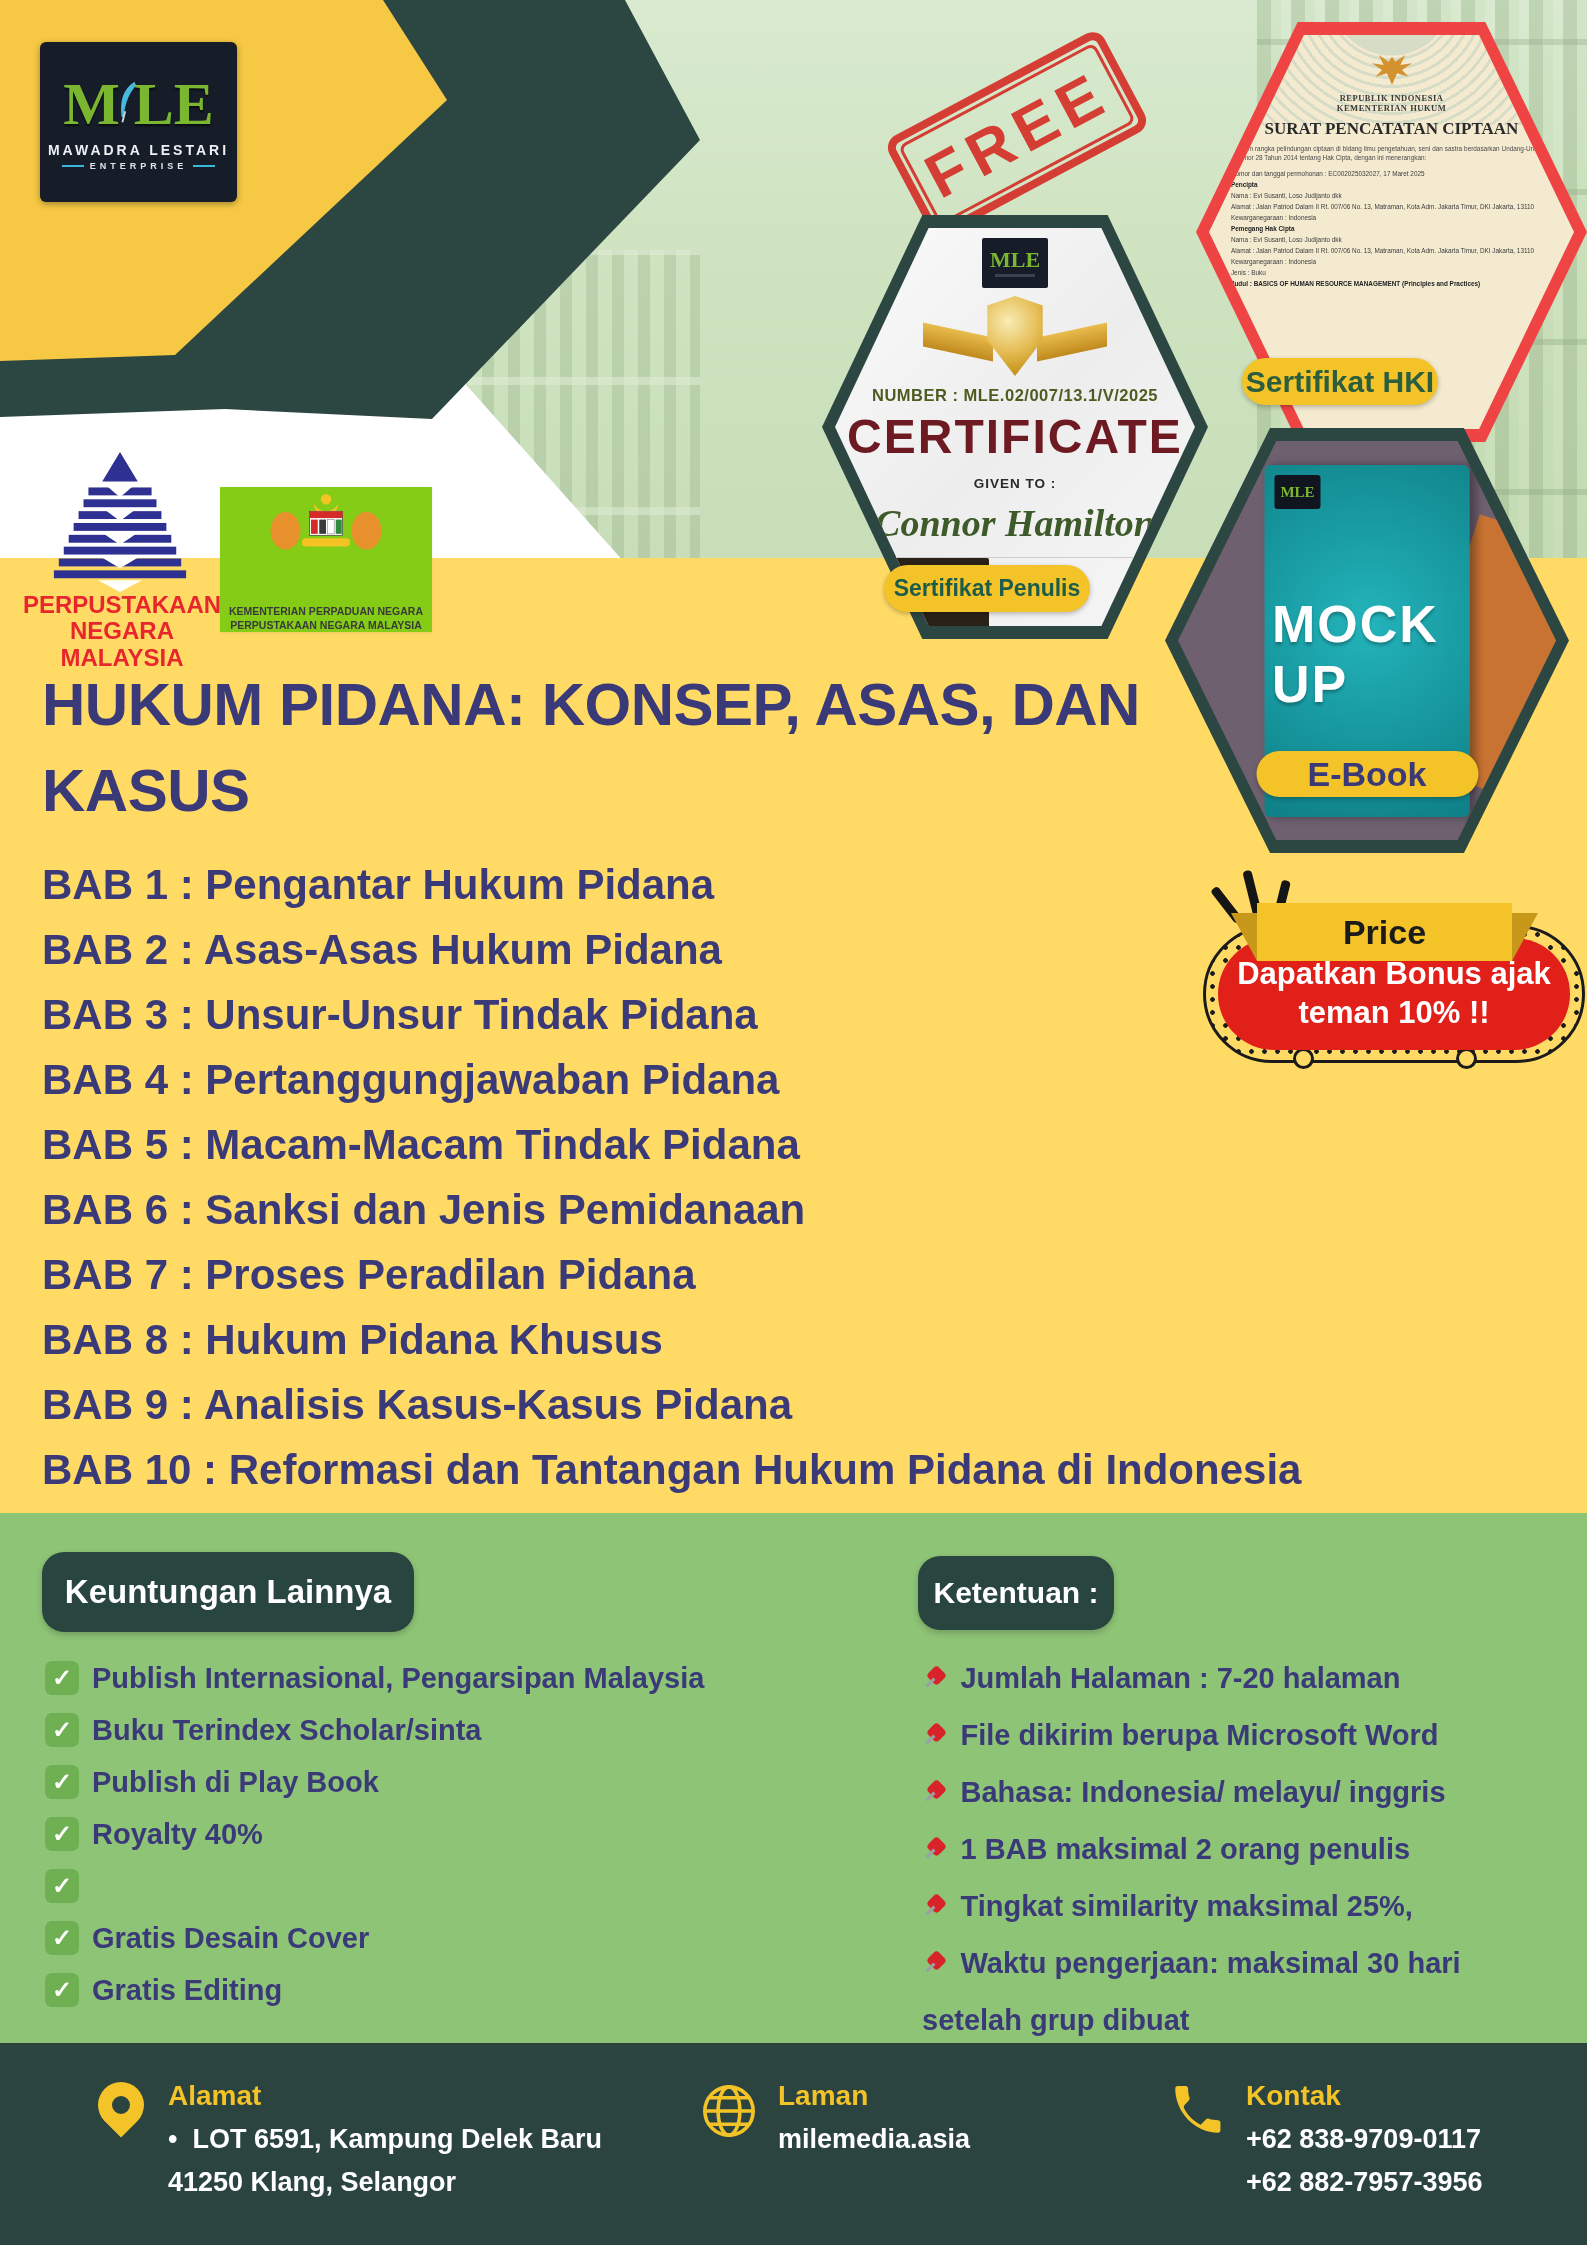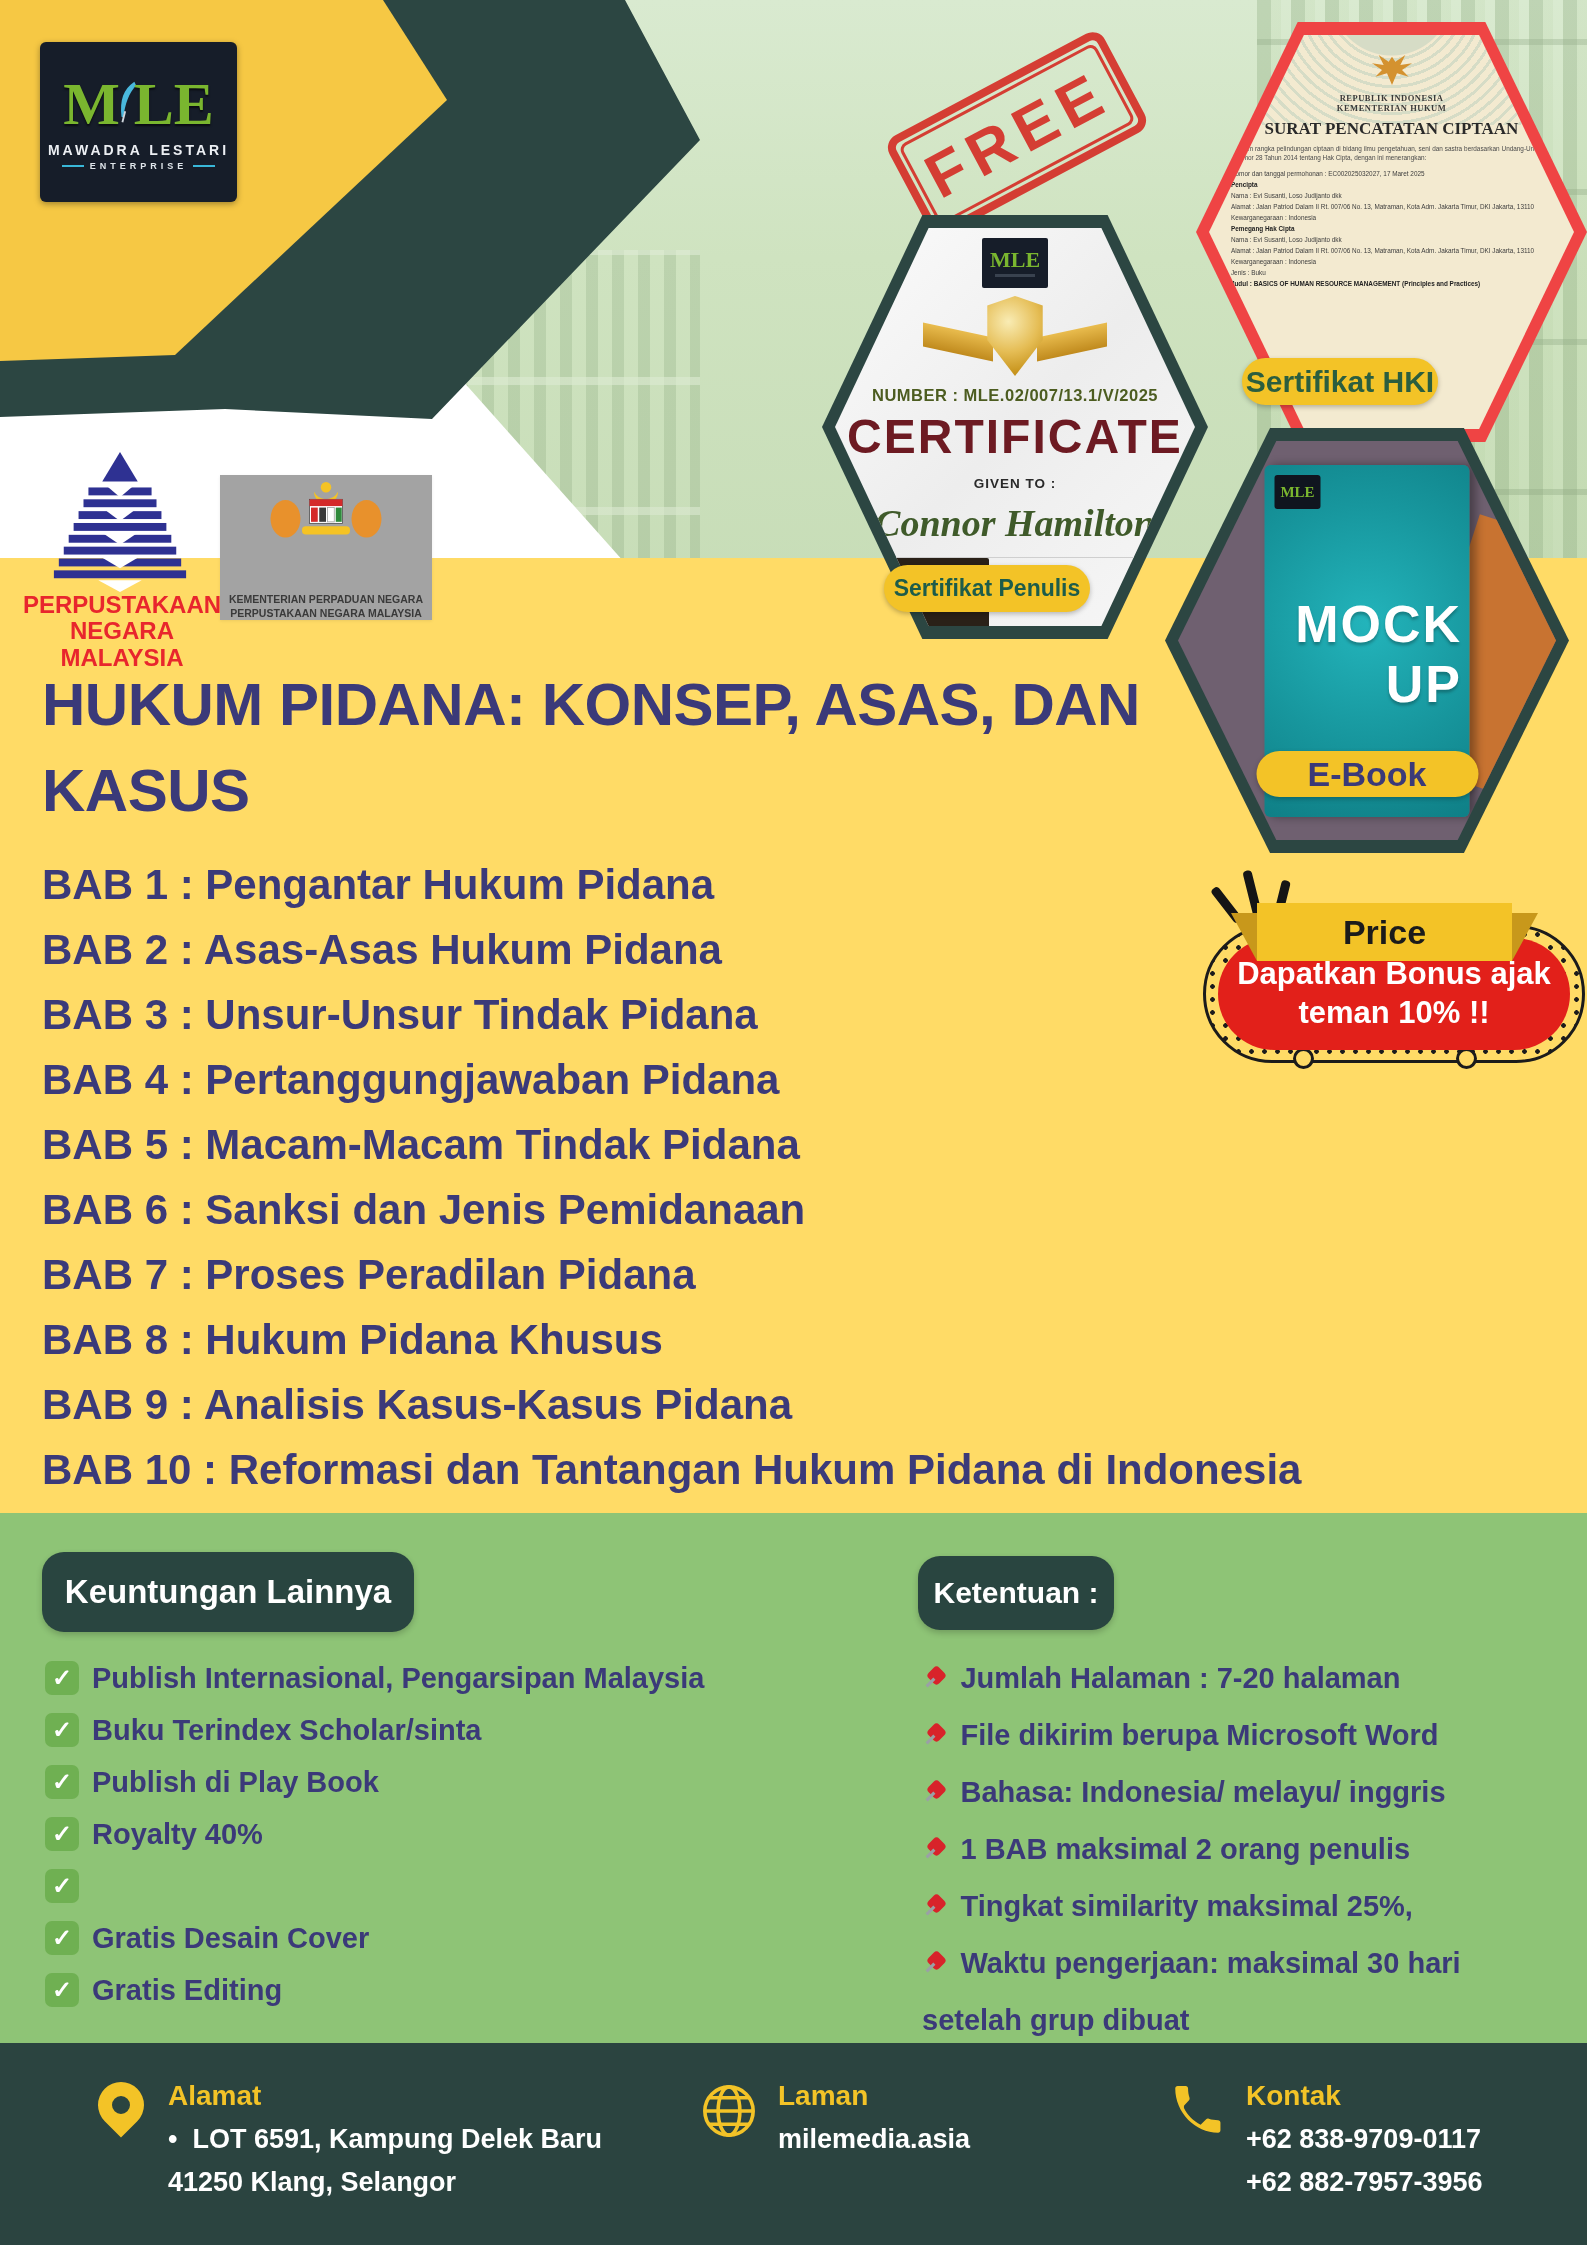--- a/index.html
+++ b/index.html
@@ -94,21 +94,21 @@
   .mock-in{position:absolute;left:13px;top:13px;width:378px;height:399px;background:#6f6070;overflow:hidden;}
   .mock-orange{position:absolute;right:-30px;top:90px;width:150px;height:260px;background:#d1762a;
      transform:rotate(18deg);opacity:.9;}
   .mock-book{position:absolute;left:50%;top:24px;transform:translateX(-50%);width:205px;height:352px;
      background:radial-gradient(circle at 50% 45%,#23b4bb 0%,#17969d 55%,#0f7f86 100%);
      border-radius:6px;box-shadow:6px 0 10px rgba(0,0,0,.35);}
   .mock-logo{position:absolute;left:10px;top:10px;width:46px;height:34px;background:#10151f;border-radius:3px;
      display:flex;align-items:center;justify-content:center;font-family:"Liberation Serif",serif;
      font-weight:700;font-size:15px;color:#7ab62f;}
   .mock-title{position:absolute;left:50%;top:130px;transform:translateX(-50%);width:190px;
-     text-align:right;font-size:52px;font-weight:900;color:#fff;line-height:1.15;letter-spacing:2px;
+     text-align:left;font-size:52px;font-weight:900;color:#fff;line-height:1.15;letter-spacing:2px;
      text-shadow:0 3px 3px rgba(0,0,0,.25);}
   .pill-ebook{position:absolute;left:50%;bottom:20px;transform:translateX(-50%);width:222px;height:46px;
      font-size:34px;color:#3b3a78;margin-top:23px;}
 
   
   .burst b{position:absolute;display:block;width:9px;border-radius:4px;background:#151515;}
   .burst .b1{left:1222px;top:884px;height:42px;transform:rotate(-38deg);}
   .burst .b2{left:1248px;top:870px;height:48px;transform:rotate(-14deg);}
   .burst .b3{left:1278px;top:880px;height:34px;transform:rotate(14deg);}
   .price-dots{left:1203px;top:925px;width:382px;height:138px;border:3px solid #1b1b1b;border-radius:70px;
@@ -122,21 +122,21 @@
   .price-red span{width:320px;}
   .price-ribbon{left:1257px;top:903px;width:255px;height:58px;background:#f3c327;
      display:flex;align-items:center;justify-content:center;font-size:34px;font-weight:800;color:#1b1b1b;}
   .price-ribbon::before,.price-ribbon::after{content:"";position:absolute;top:10px;border-style:solid;}
   .price-ribbon::before{left:-26px;border-width:0 26px 48px 0;border-color:transparent #c8981b transparent transparent;}
   .price-ribbon::after{right:-26px;border-width:48px 26px 0 0;border-color:#c8981b transparent transparent transparent;}
 
   
   .pnm{left:45px;top:448px;width:150px;height:148px;}
   .pnm-text{left:22px;top:592px;width:200px;text-align:center;font-size:24px;font-weight:900;color:#e8262d;line-height:1.1;}
-  .coat-box{left:220px;top:475px;width:212px;height:145px;background:#a3a3a3;display:flex;flex-direction:column;
+  .coat-box{left:220px;top:487px;width:212px;height:145px;background:#84cc16;display:flex;flex-direction:column;
      align-items:center;justify-content:flex-start;box-shadow:0 1px 3px rgba(0,0,0,.08);gap:37px;}
   .coat-text{margin-top:4px;text-align:center;font-size:10.5px;font-weight:700;color:#3a3a3a;line-height:1.35;}
 
   
   .main-yellow{left:0;top:558px;width:1587px;height:955px;background:#ffdb66;}
   .book-title{left:42px;top:662px;width:1480px;font-size:60px;font-weight:800;color:#3b3a79;line-height:86px;letter-spacing:-.5px;}
   .chapters{left:42px;top:852px;width:1520px;}
   .chapter{font-size:42px;font-weight:800;color:#3b3a79;line-height:65px;}
 
   

